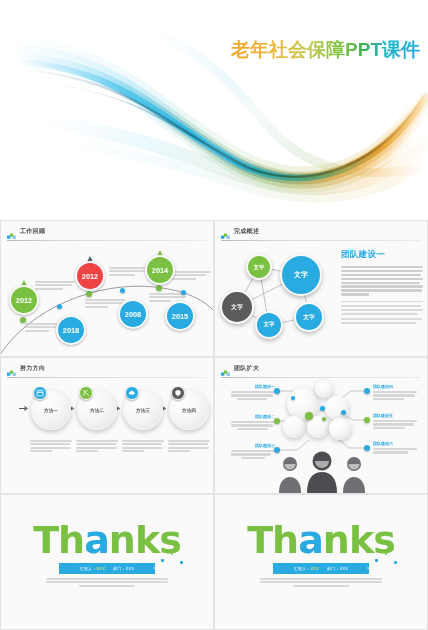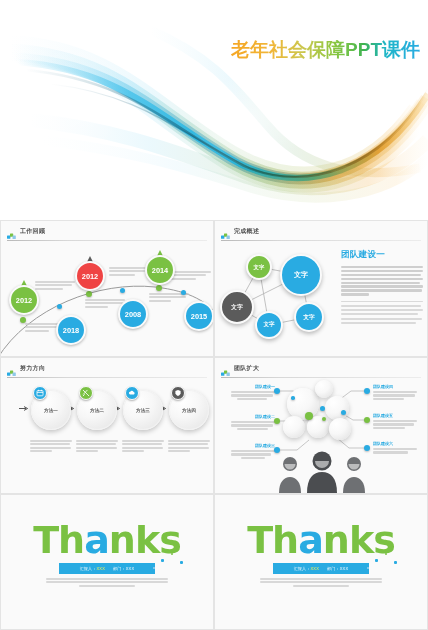--- a/index.html
+++ b/index.html
@@ -272,21 +272,21 @@
       <span class="tail"></span>
       <span class="bub" style="background:#7ac143;">2014</span>
     </div>
     <span class="dot" style="left:155px;top:64px;width:6px;height:6px;background:#7ac143;"></span>
     <div class="tl-cap" style="left:148px;top:72px;">
       <i class="blurline" style="width:100%"></i>
         <i class="blurline" style="width:92%"></i>
         <i class="blurline" style="width:56%"></i>
     </div>
 
-    <div class="pin down" style="left:183px;top:72px;color:#29abe2;">
+    <div class="pin down" style="left:164px;top:72px;color:#29abe2;">
       <span class="tail"></span>
       <span class="bub" style="background:#29abe2;position:absolute;top:8px;">2015</span>
     </div>
     <span class="dot" style="left:180px;top:69px;width:5px;height:5px;background:#29abe2;"></span>
     <div class="tl-cap" style="left:170px;top:50px;">
       <i class="blurline" style="width:100%"></i>
         <i class="blurline" style="width:88%"></i>
         <i class="blurline" style="width:62%"></i>
     </div>
   </div>

